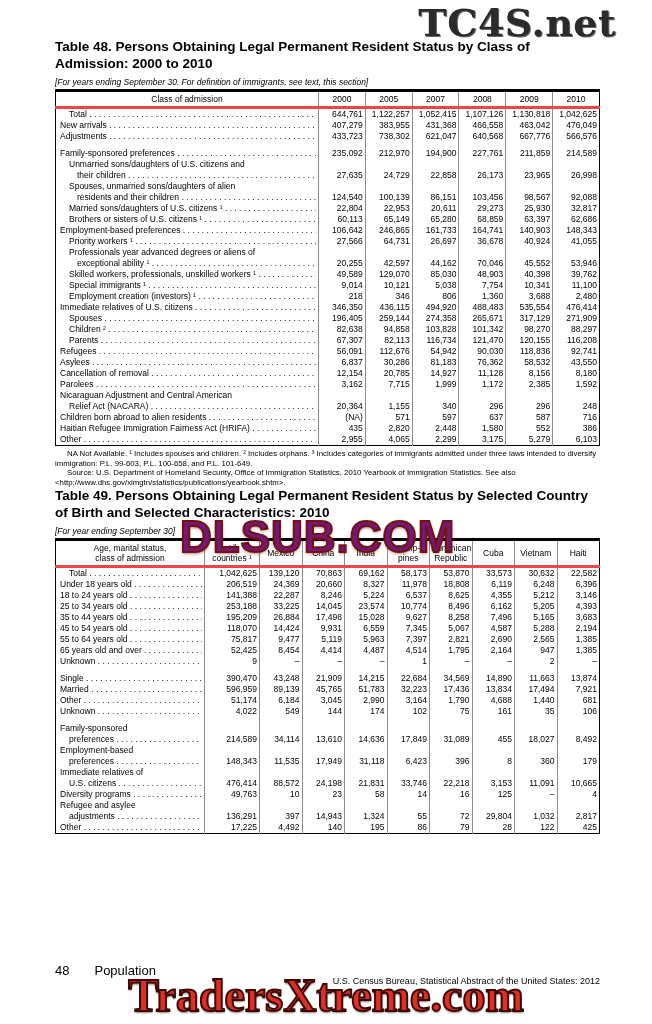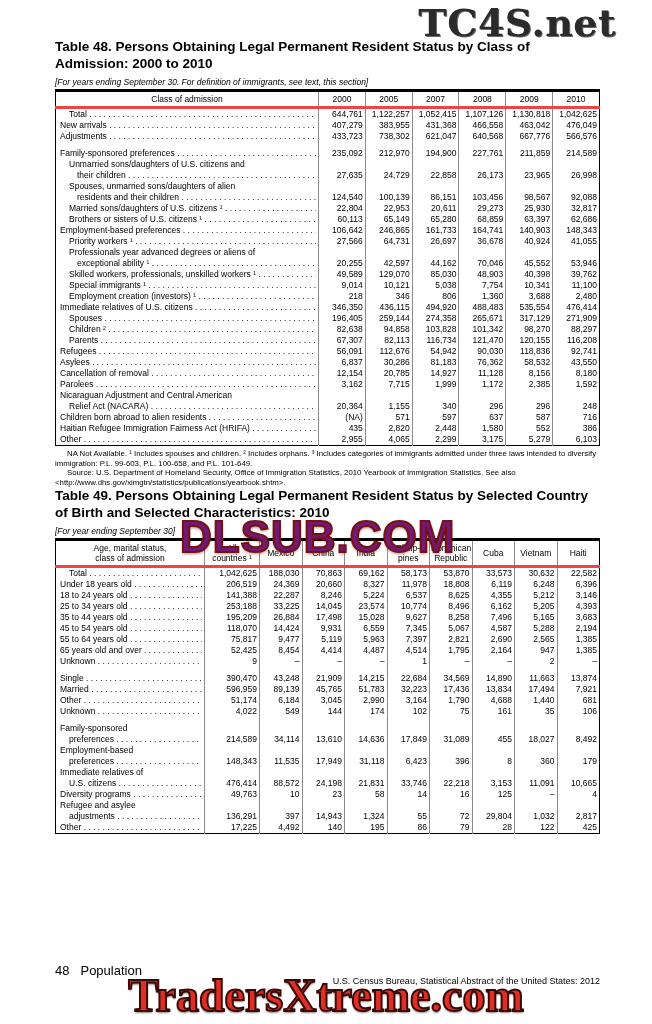--- a/index.html
+++ b/index.html
@@ -72,21 +72,21 @@
 
   #t48 th:first-child { width: 260px; }
   #t49 th:first-child { width: 146px; }
   #t49 th:nth-child(2) { width: 52px; }
 
   .fnotes { font-size: 7.8px; line-height: 9.6px; margin-top: 3px; }
   .fnotes p { margin: 0; text-indent: 12px; }
 
   
   .page-label { position: absolute; left: 55px; bottom: 46px; font-size: 13px; }
-  .page-label .num { margin-right: 11px; }
+  .page-label .num { margin-right: 25px; }
   .census { position: absolute; right: 52px; bottom: 38px; font-size: 9px; }
 </style>
 </head>
 <body>
 
 <div class="page">
 
   <div class="wm-tc4s">TC4S.net</div>
 
   <section>
@@ -458,21 +458,21 @@
               <div>Haiti</div>
             </th>
           </tr>
         </thead>
         <tbody>
           <tr class="b">
             <td class="lbl">
               <div class="main ind1">Total</div>
             </td>
             <td class="val">1,042,625</td>
-            <td class="val">188,030</td>
+            <td class="val">139,120</td>
             <td class="val">70,863</td>
             <td class="val">69,162</td>
             <td class="val">58,173</td>
             <td class="val">53,870</td>
             <td class="val">33,573</td>
             <td class="val">30,632</td>
             <td class="val">22,582</td>
           </tr>
           <tr>
             <td class="lbl">

